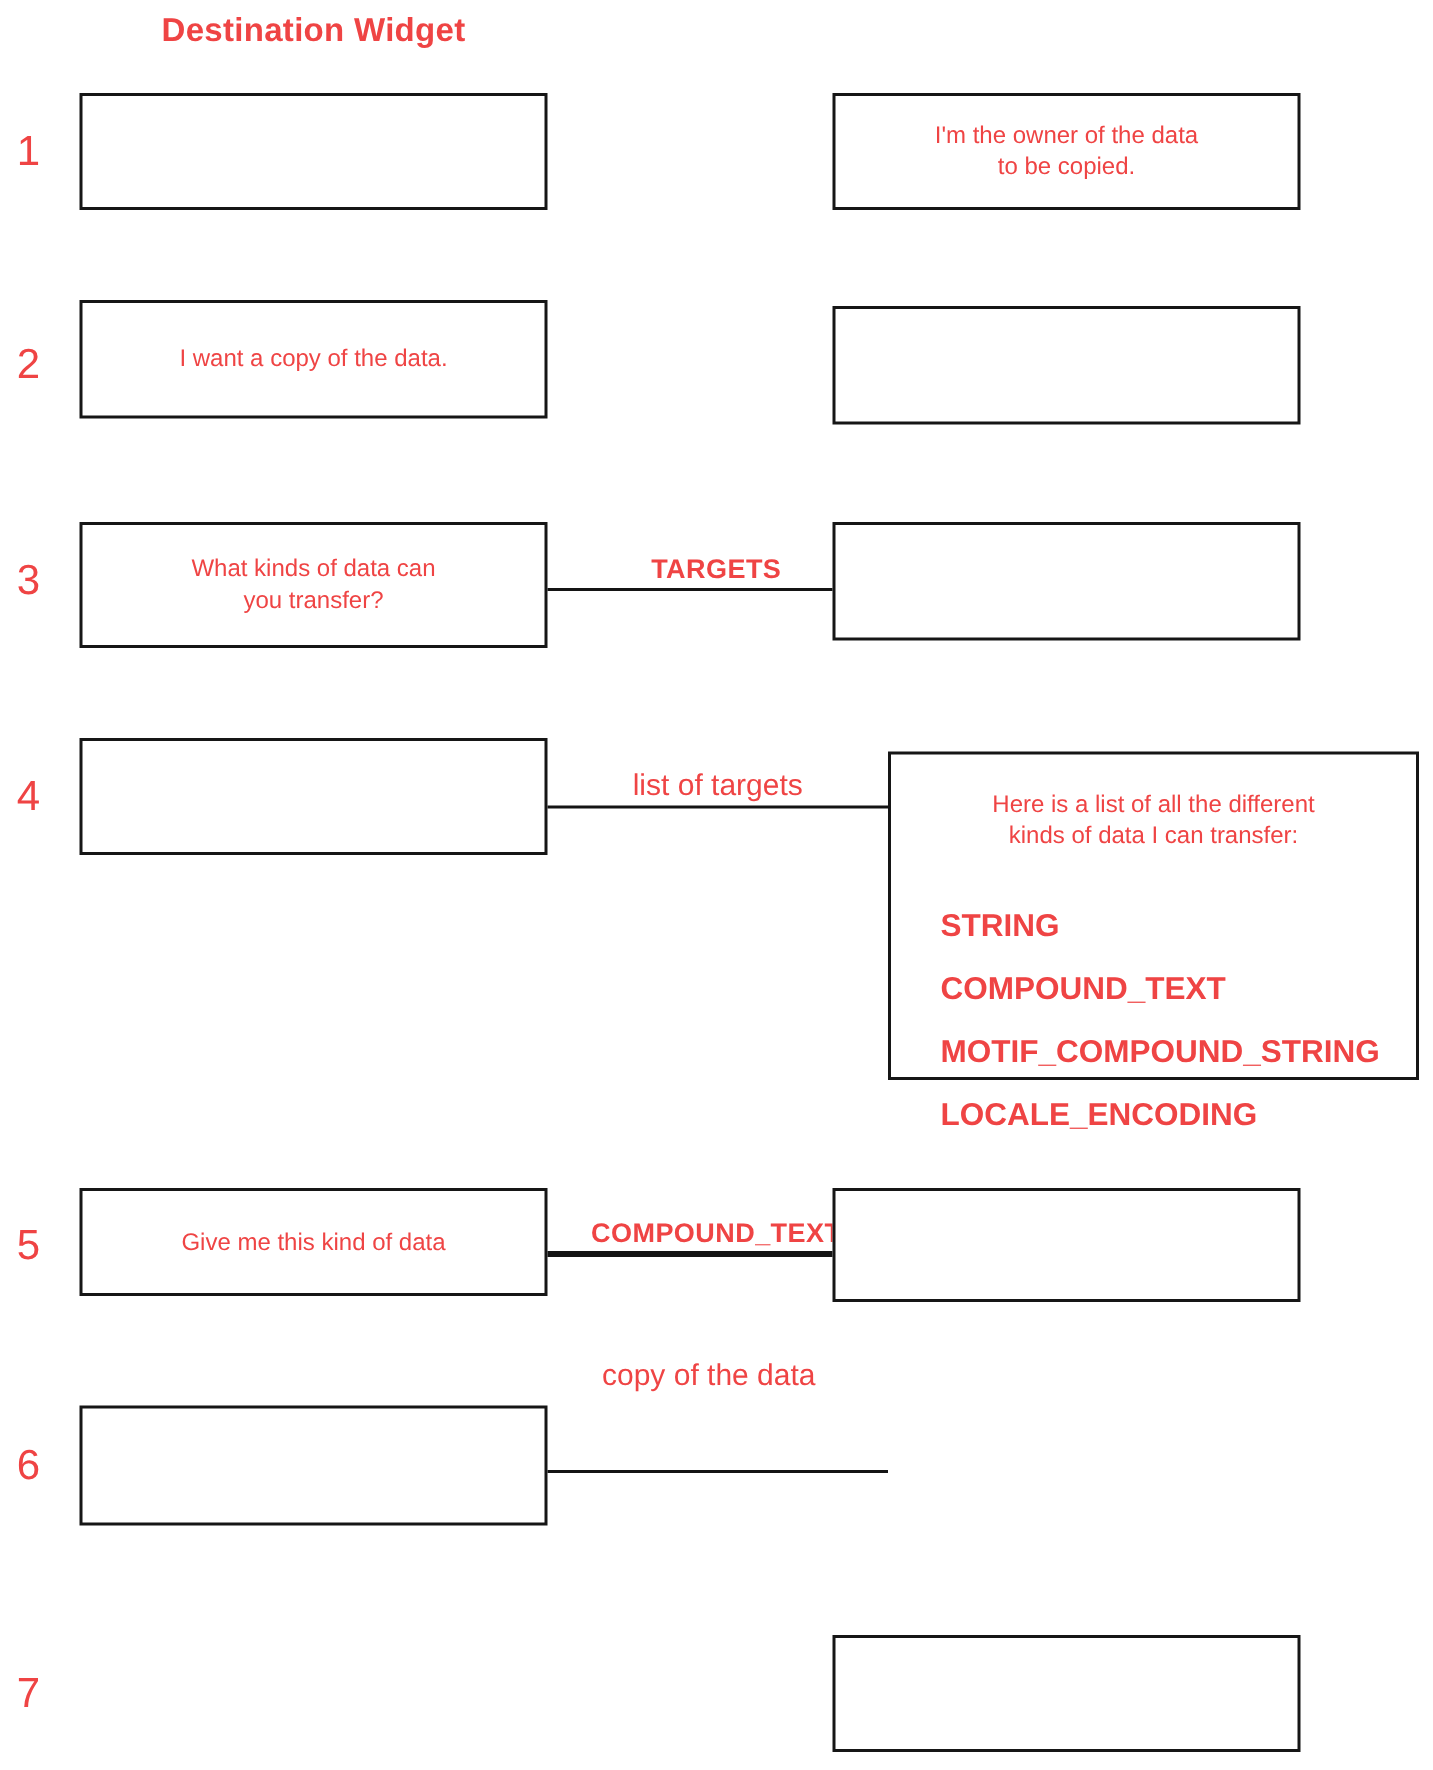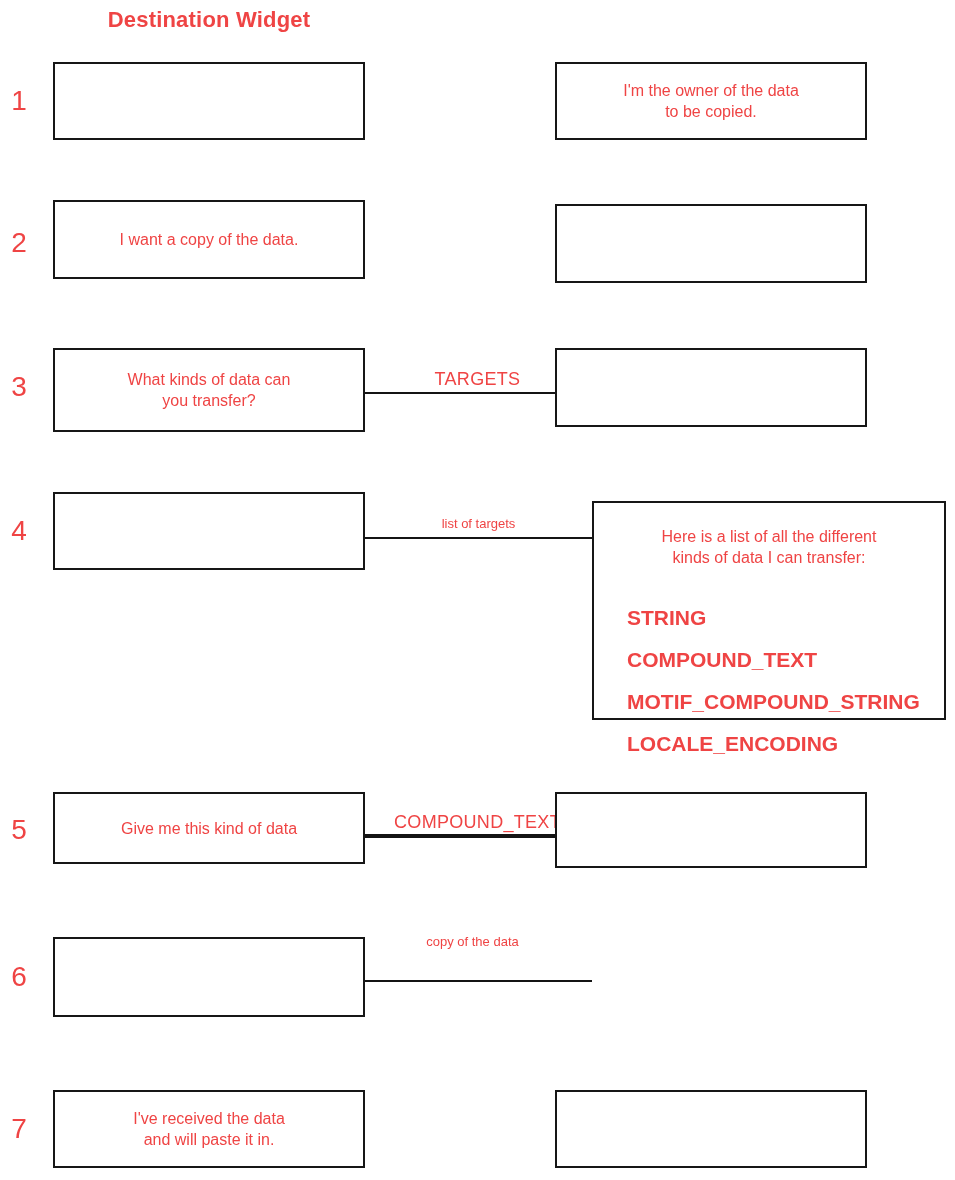--- a/index.html
+++ b/index.html
@@ -71,26 +71,26 @@
   }
   .conn-line {
     position: absolute;
     background: #141414;
     height: 2px;
   }
   .conn-line.thick { height: 4px; }
   .conn-label {
     position: absolute;
     text-align: center;
-    font-size: 13px;
+    font-size: 20px;
     line-height: 20px;
     white-space: nowrap;
   }
   .conn-label.bold {
-    font-weight: normal;
+    font-weight: bold;
     font-size: 18px;
     line-height: 22px;
     letter-spacing: 0.3px;
   }
 </style>
 </head>
 <body>
 
 <div id="canvas">
 
@@ -130,20 +130,18 @@
       <div>LOCALE_ENCODING</div>
     </div>
   </div>
 
   <div class="dbox left" style="top:792px; height:72px;">Give me this kind of data</div>
   <div class="conn-label bold" style="left:365px; width:225px; top:811px;">COMPOUND_TEXT</div>
   <div class="conn-line thick" style="left:365px; top:834px; width:225px;"></div>
   <div class="dbox right" style="top:792px; height:76px;"></div>
 
   <div class="dbox left" style="top:937px; height:80px;"></div>
-  <div class="conn-label" style="left:365px; width:215px; top:932px;">copy of the data</div>
+  <div class="conn-label" style="left:365px; width:215px; top:907px;">copy of the data</div>
   <div class="conn-line" style="left:365px; top:980px; width:227px;"></div>
 
-  <div class="dbox left" style="top:1090px; height:78px;">I've received the data
-and will paste it in.</div>
   <div class="dbox right" style="top:1090px; height:78px;"></div>
 
 </div>
 
 </body></html>

